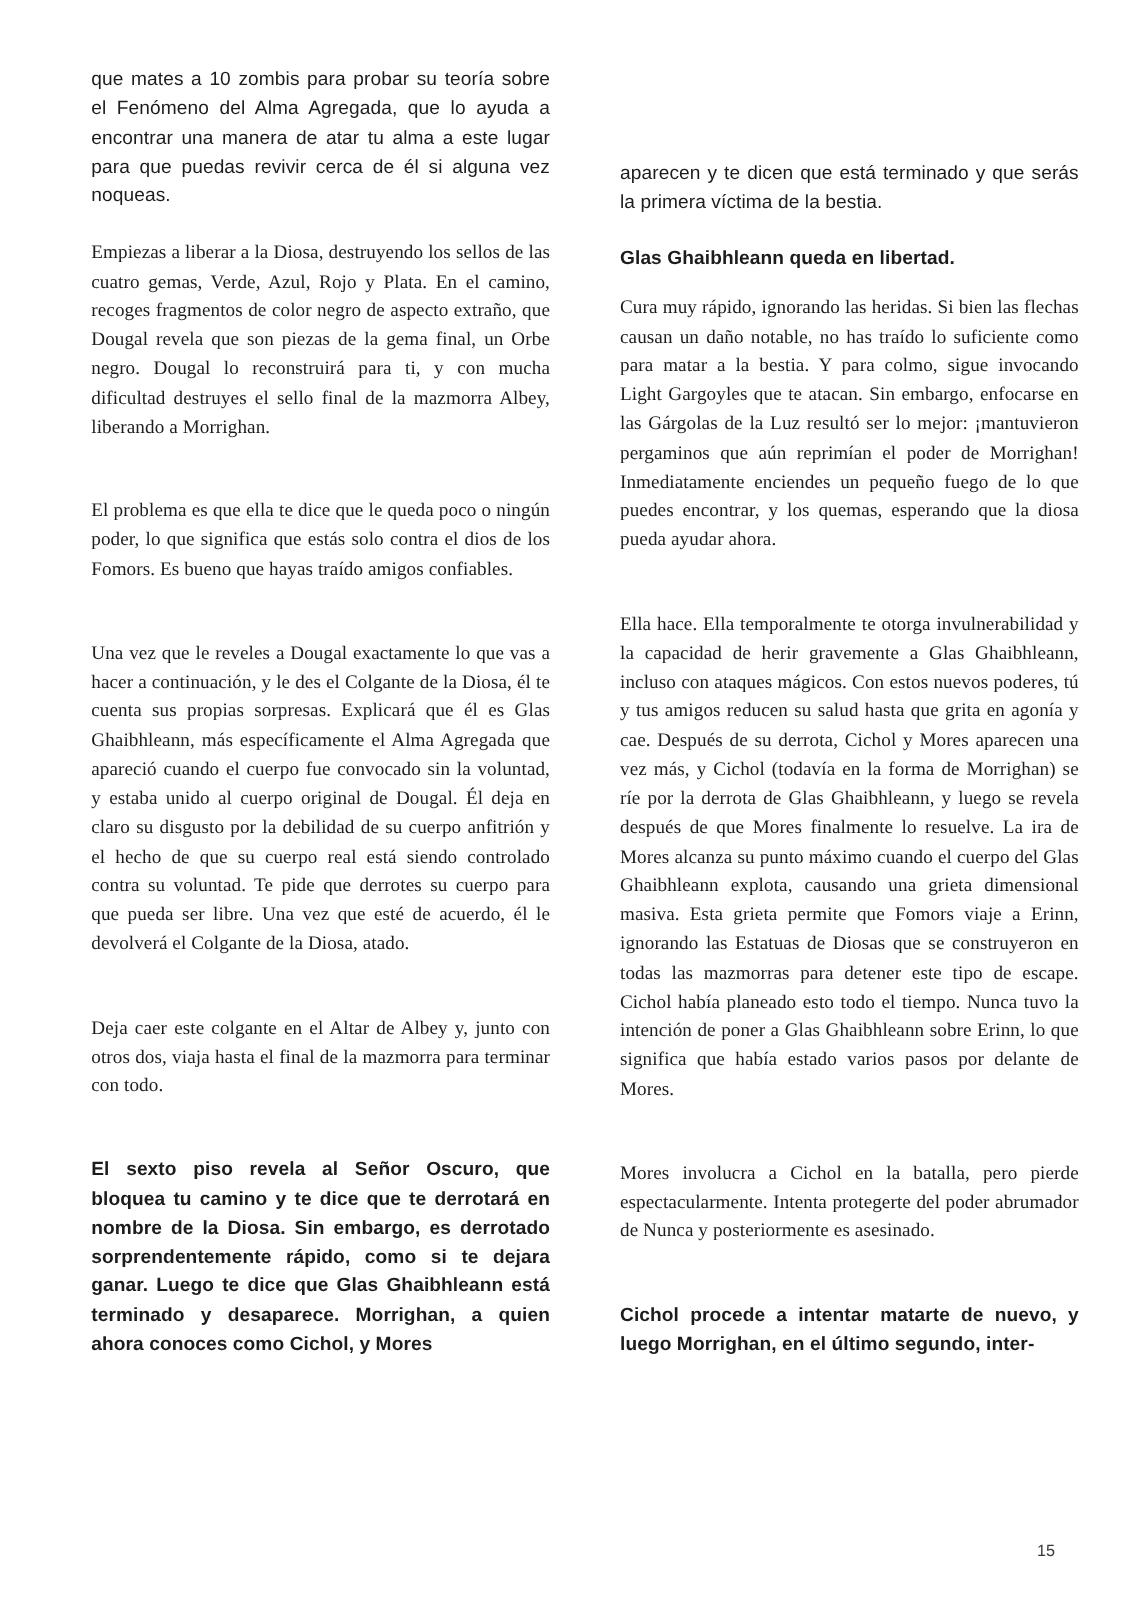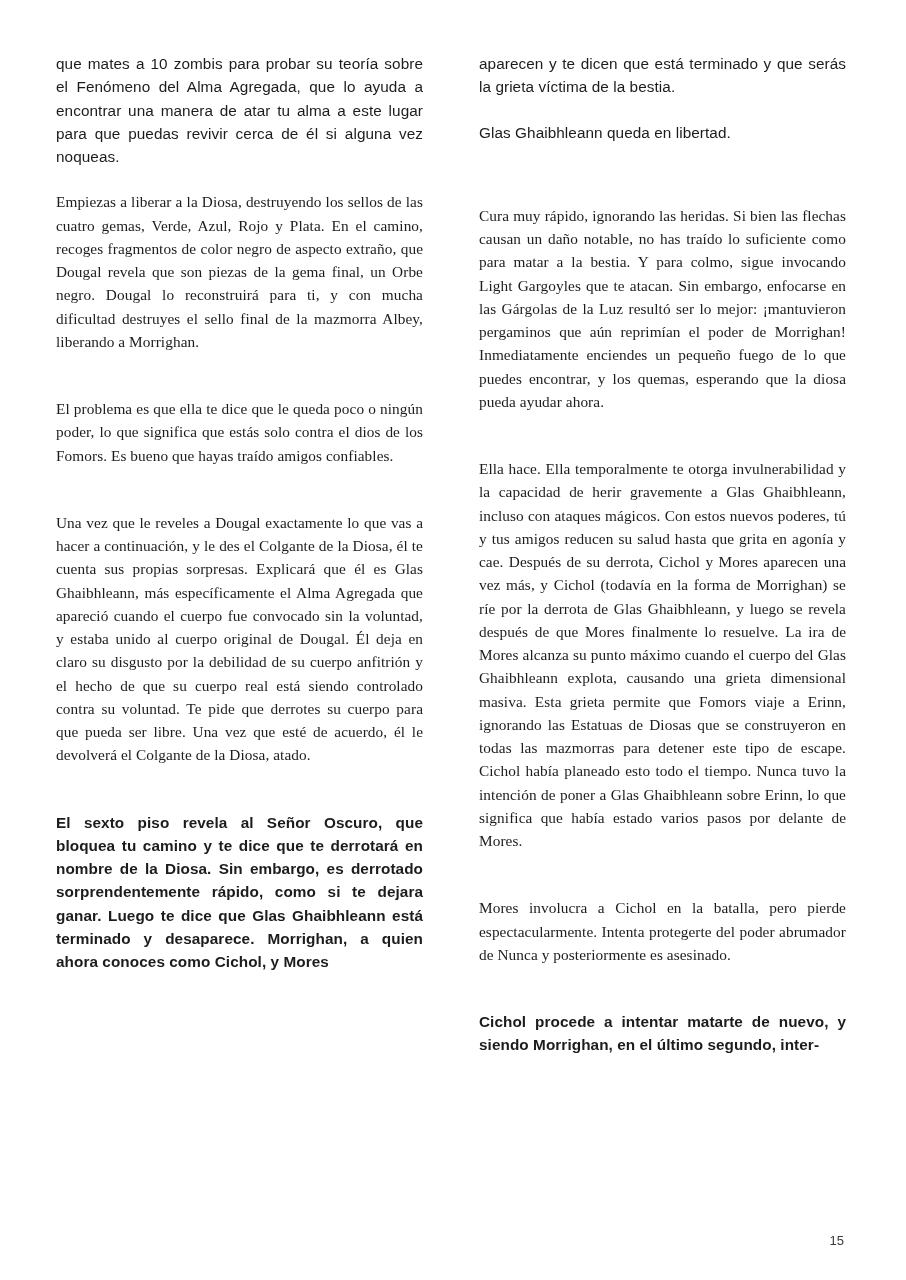--- a/index.html
+++ b/index.html
@@ -19,41 +19,41 @@
     position: absolute;
     top: 0;
     left: 0;
     width: 906px;
     height: 1280px;
     background: #ffffff;
   }
   .columns {
     position: absolute;
     top: 52px;
-    left: 56px;
+    left: 73px;
     width: 790px;
     display: flex;
     gap: 56px;
-    align-items: flex-start;
+    align-items: flex-end;
   }
   .column {
     width: 376px;
   }
   p.para {
     margin: 0 0 16px 0;
     font-size: 15.3px;
     line-height: 1.52;
     text-align: justify;
     text-justify: inter-word;
     hyphens: manual;
     color: #1c1c1c;
     letter-spacing: 0.005em;
   }
   p.para.gap-sm { margin-bottom: 22px; }
-  p.para.gap-lg { margin-bottom: 60px; }
+  p.para.gap-lg { margin-bottom: 16px; font-weight: bold; }
   p.para.gap-xl { margin-bottom: 44px; font-family: Liberation Serif, serif; }
   p.para.last { margin-bottom: 0; font-weight: bold; }
   .page-number {
     position: absolute;
     right: 62px;
     bottom: 32px;
     font-size: 13px;
     color: #3a3a3a;
     margin-top: 36px;
   }
@@ -61,25 +61,26 @@
 </head>
 <body>
 
 <div class="page">
   <div class="columns">
     <div class="column">
       <p class="para gap-sm">que mates a 10 zombis para probar su teoría sobre el Fenómeno del Alma Agregada, que lo ayuda a encontrar una manera de atar tu alma a este lugar para que puedas revivir cerca de él si alguna vez noqueas.</p>
       <p class="para gap-xl">Empiezas a liberar a la Diosa, destruyendo los sellos de las cuatro gemas, Verde, Azul, Rojo y Plata. En el camino, recoges fragmentos de color negro de aspecto extraño, que Dougal revela que son piezas de la gema final, un Orbe negro. Dougal lo reconstruirá para ti, y con mucha dificultad destruyes el sello final de la mazmorra Albey, liberando a Morrighan.</p>
       <p class="para gap-xl">El problema es que ella te dice que le queda poco o ningún poder, lo que significa que estás solo contra el dios de los Fomors. Es bueno que hayas traído amigos confiables.</p>
       <p class="para gap-xl">Una vez que le reveles a Dougal exactamente lo que vas a hacer a continuación, y le des el Colgante de la Diosa, él te cuenta sus propias sorpresas. Explicará que él es Glas Ghaibhleann, más específicamente el Alma Agregada que apareció cuando el cuerpo fue convocado sin la voluntad, y estaba unido al cuerpo original de Dougal. Él deja en claro su disgusto por la debilidad de su cuerpo anfitrión y el hecho de que su cuerpo real está siendo controlado contra su voluntad. Te pide que derrotes su cuerpo para que pueda ser libre. Una vez que esté de acuerdo, él le devolverá el Colgante de la Diosa, atado.</p>
+      <p class="para gap-xl">Deja caer este colgante en el Altar de Albey y, junto con otros dos, viaja hasta el final de la mazmorra para terminar con todo.</p>
       <p class="para last">El sexto piso revela al Señor Oscuro, que bloquea tu camino y te dice que te derrotará en nombre de la Diosa. Sin embargo, es derrotado sorprendentemente rápido, como si te dejara ganar. Luego te dice que Glas Ghaibhleann está terminado y desaparece. Morrighan, a quien ahora conoces como Cichol, y Mores</p>
     </div>
     <div class="column">
-      <p class="para gap-sm">aparecen y te dicen que está terminado y que serás la grieta víctima de la bestia.</p>
+      <p class="para gap-sm">aparecen y te dicen que está terminado y que serás la primera víctima de la bestia.</p>
       <p class="para gap-lg">Glas Ghaibhleann queda en libertad.</p>
       <p class="para gap-xl">Cura muy rápido, ignorando las heridas. Si bien las flechas causan un daño notable, no has traído lo suficiente como para matar a la bestia. Y para colmo, sigue invocando Light Gargoyles que te atacan. Sin embargo, enfocarse en las Gárgolas de la Luz resultó ser lo mejor: ¡mantuvieron pergaminos que aún reprimían el poder de Morrighan! Inmediatamente enciendes un pequeño fuego de lo que puedes encontrar, y los quemas, esperando que la diosa pueda ayudar ahora.</p>
       <p class="para gap-xl">Ella hace. Ella temporalmente te otorga invulnerabilidad y la capacidad de herir gravemente a Glas Ghaibhleann, incluso con ataques mágicos. Con estos nuevos poderes, tú y tus amigos reducen su salud hasta que grita en agonía y cae. Después de su derrota, Cichol y Mores aparecen una vez más, y Cichol (todavía en la forma de Morrighan) se ríe por la derrota de Glas Ghaibhleann, y luego se revela después de que Mores finalmente lo resuelve. La ira de Mores alcanza su punto máximo cuando el cuerpo del Glas Ghaibhleann explota, causando una grieta dimensional masiva. Esta grieta permite que Fomors viaje a Erinn, ignorando las Estatuas de Diosas que se construyeron en todas las mazmorras para detener este tipo de escape. Cichol había planeado esto todo el tiempo. Nunca tuvo la intención de poner a Glas Ghaibhleann sobre Erinn, lo que significa que había estado varios pasos por delante de Mores.</p>
       <p class="para gap-xl">Mores involucra a Cichol en la batalla, pero pierde espectacularmente. Intenta protegerte del poder abrumador de Nunca y posteriormente es asesinado.</p>
-      <p class="para last">Cichol procede a intentar matarte de nuevo, y siendo Morrighan, en el último segundo, inter-</p>
+      <p class="para last">Cichol procede a intentar matarte de nuevo, y luego Morrighan, en el último segundo, inter-</p>
     </div>
   </div>
   <div class="page-number">15</div>
 </div>
 
 </body></html>

